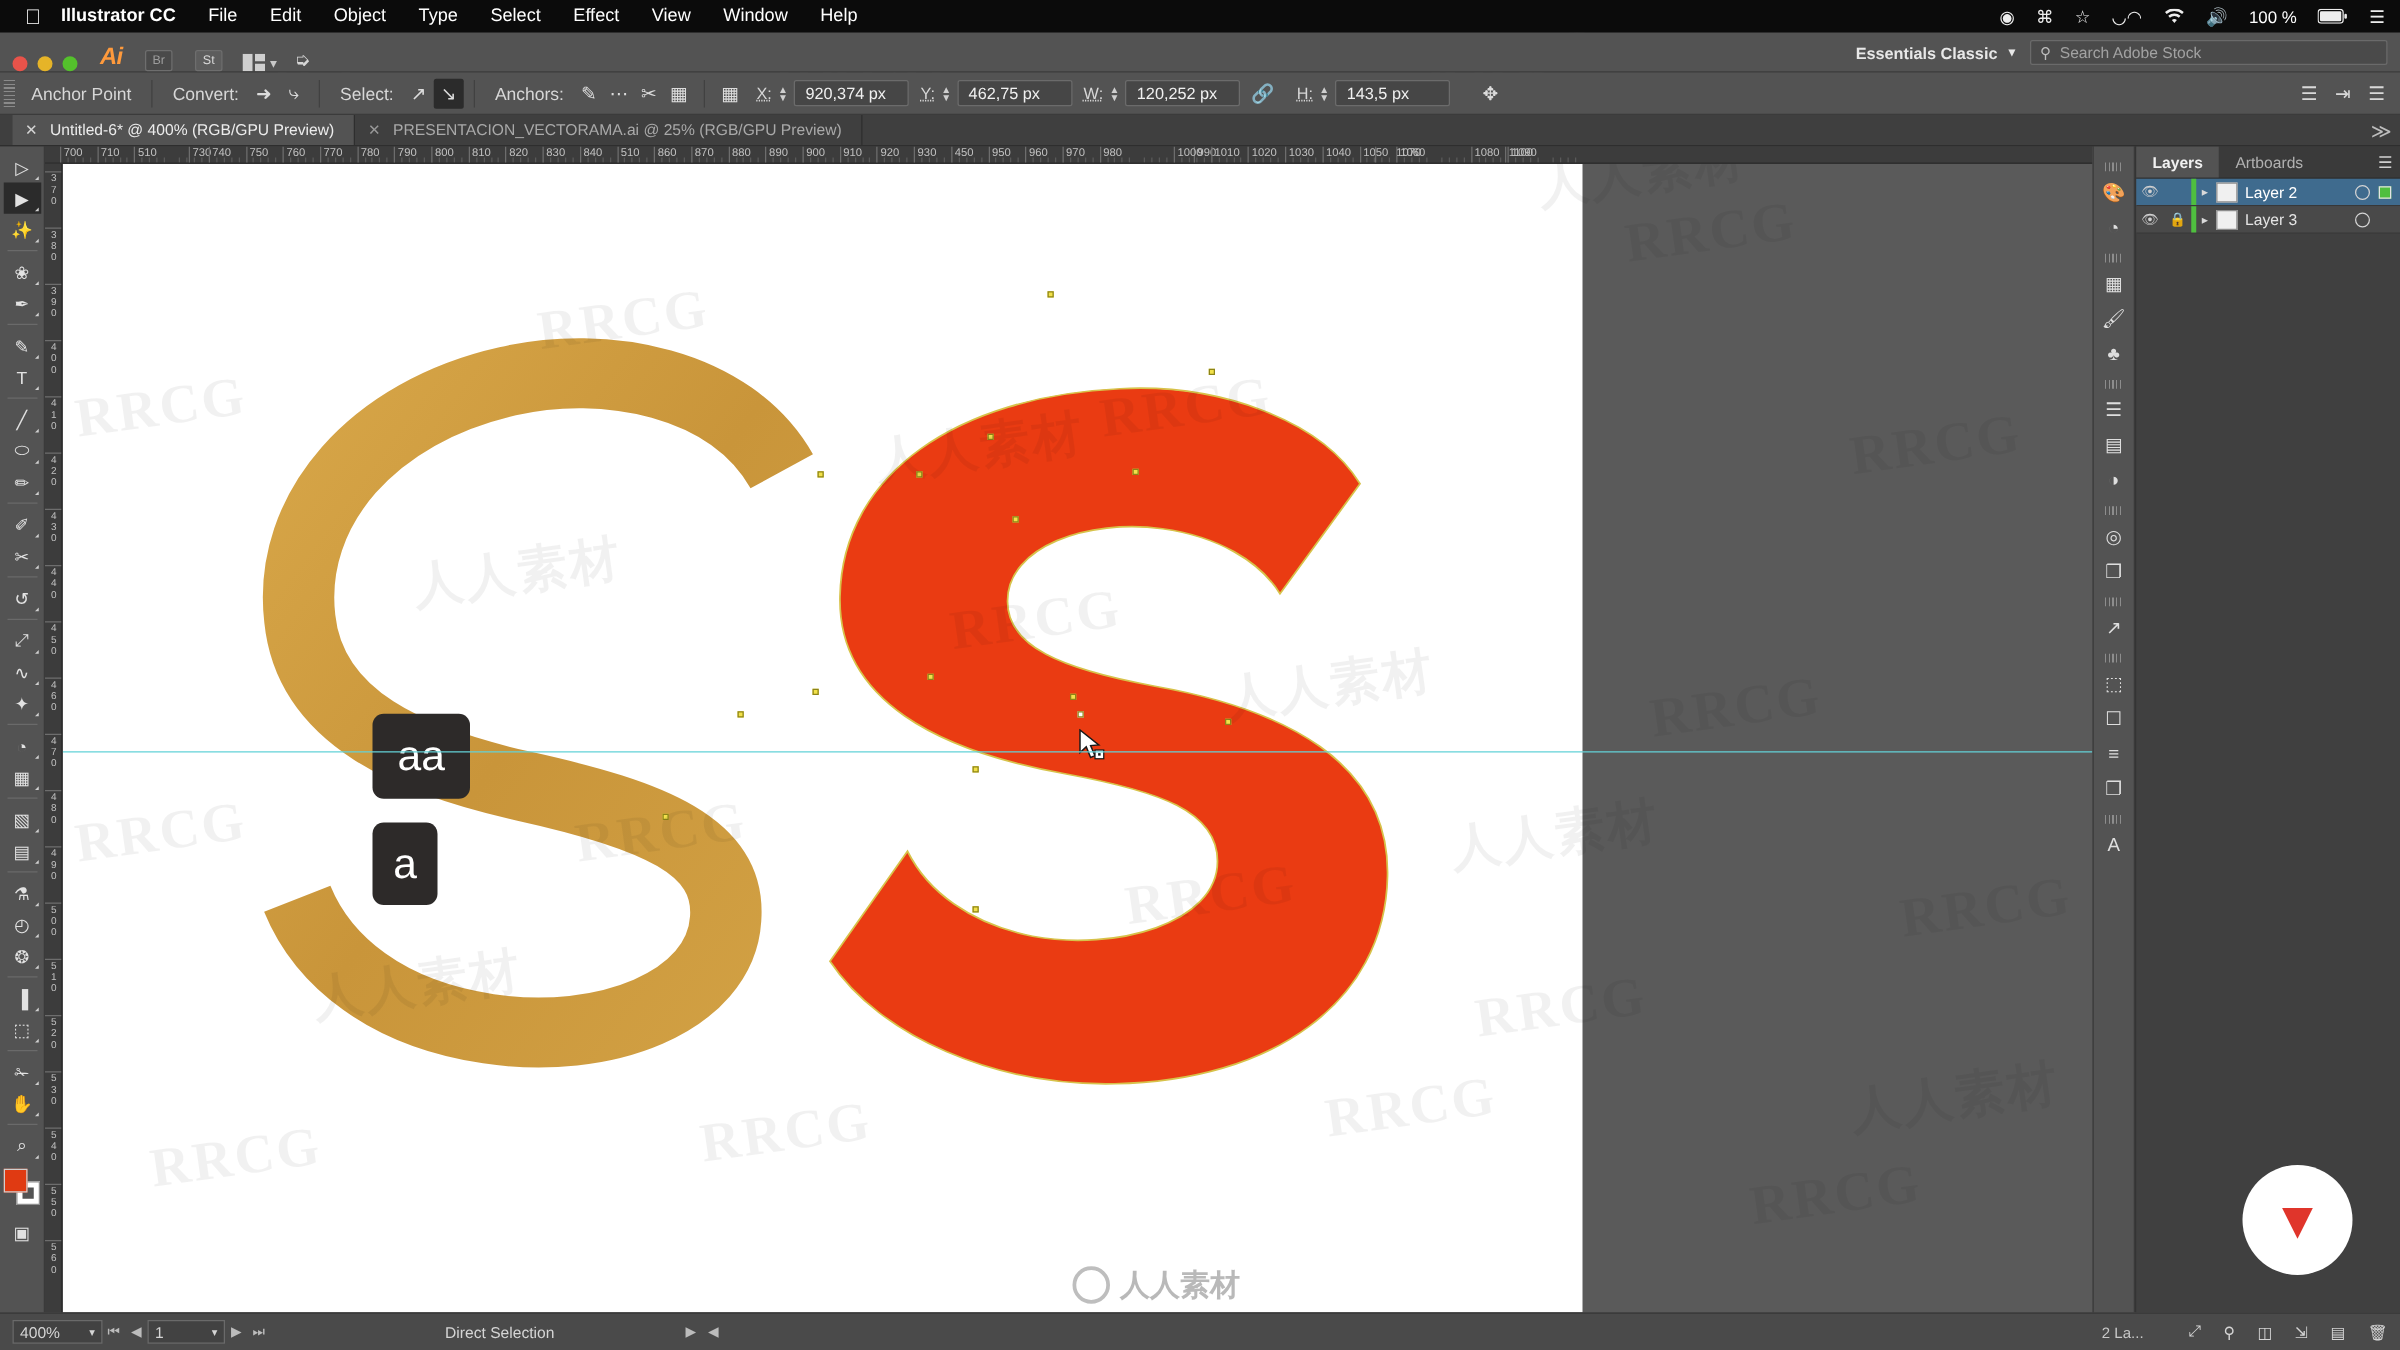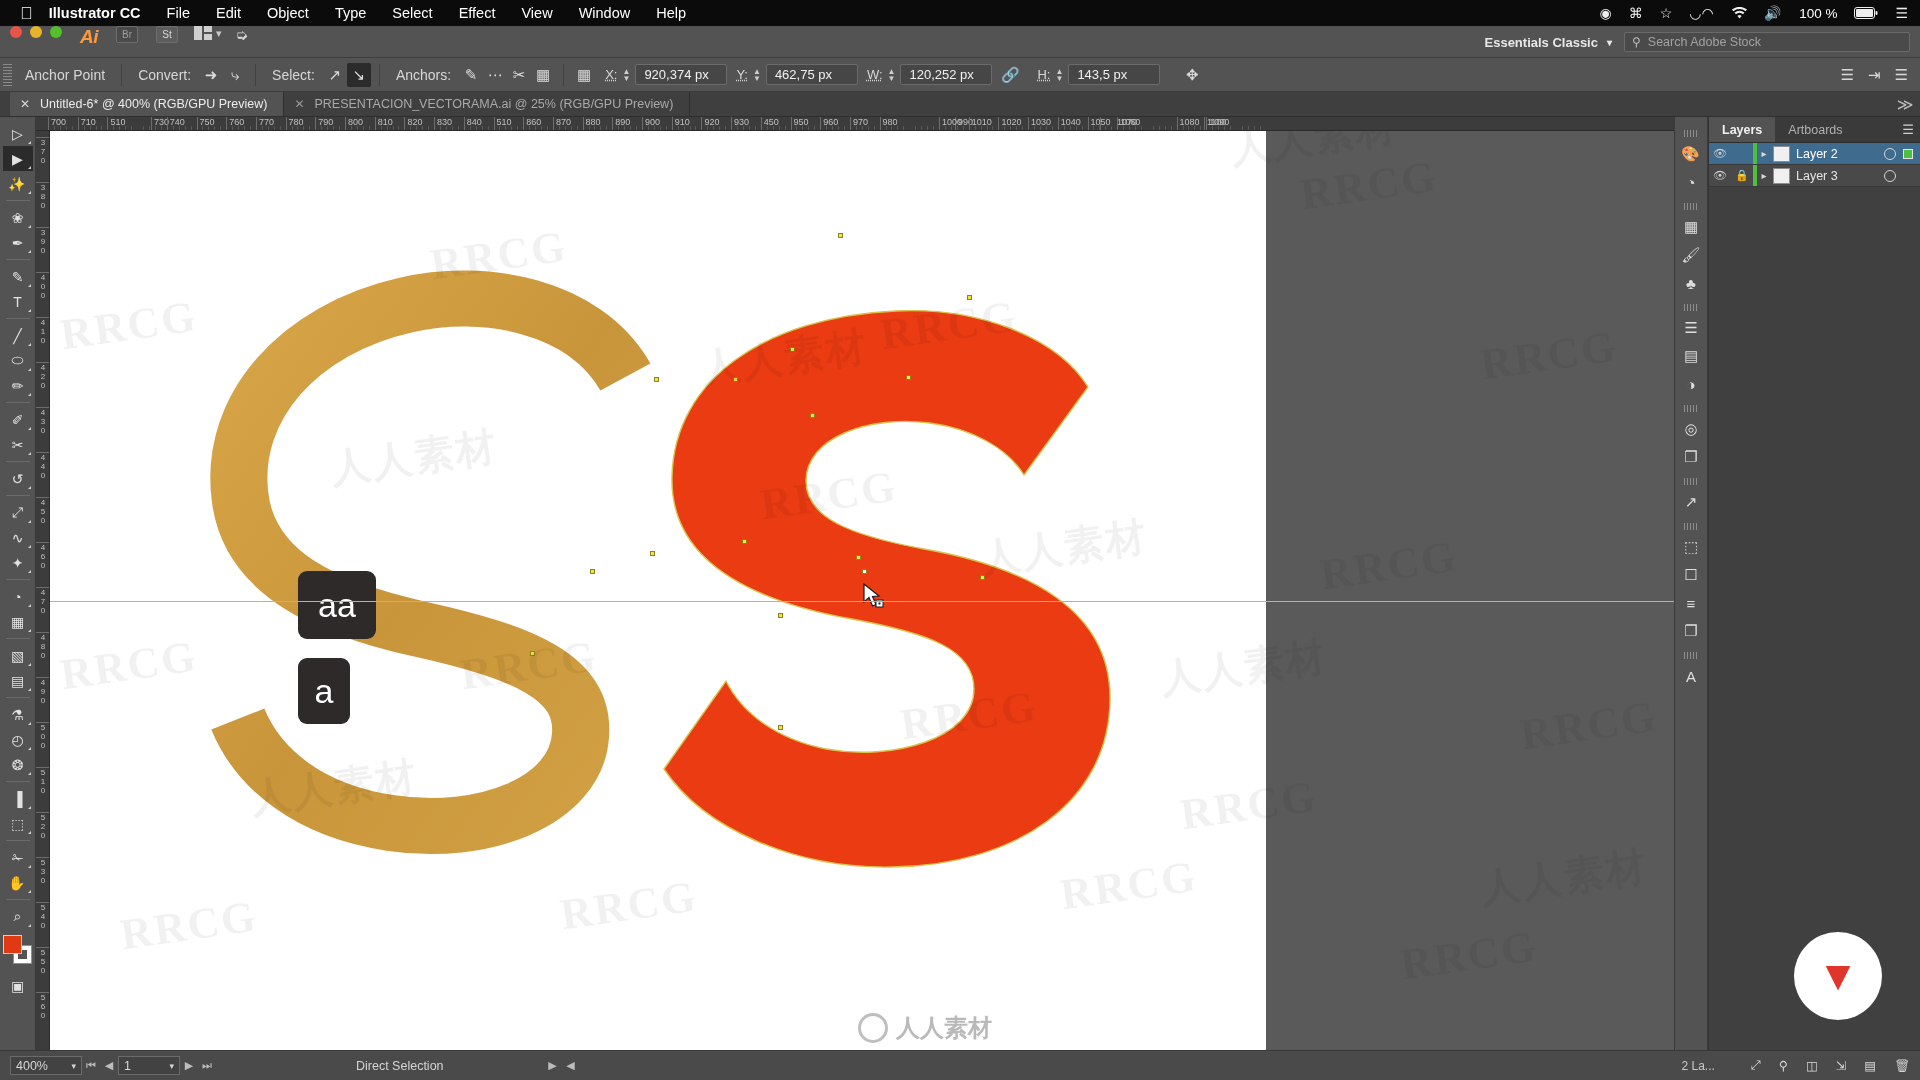--- a/index.html
+++ b/index.html
@@ -15,21 +15,21 @@
   #macbar .appname { font-weight:bold; margin-right:26px; font-size:14.5px; }
   #macbar .mi { margin-right:26px; font-size:14.5px; }
   #macbar .right { position:absolute; right:12px; top:0; height:26px;
                    display:flex; align-items:center; gap:17px; }
   #macbar .right .ic { opacity:.93; font-size:14px; display:flex; align-items:center; }
   #macbar .battpct { font-size:13.5px; }
 
   
   #titlebar { position:absolute; left:0; top:26px; width:1920px; height:32px;
               background:#535353; border-bottom:1px solid #3d3d3d; display:flex;
-              align-items:flex-start; z-index:30; }
+              align-items:flex-end; z-index:30; }
   .traffic { display:flex; gap:8px; margin-left:10px; }
   .tl { width:12px; height:12px; border-radius:50%; }
   .tl.r { background:#e8534a; } .tl.y { background:#e6b428; } .tl.g { background:#54c02c; }
   .ai-logo { margin-left:18px; color:#ff9a3c; font-weight:bold; font-style:italic;
              font-size:19px; letter-spacing:-.5px; }
   .appbadge { margin-left:18px; width:22px; height:17px; border:1px solid #6e6e6e;
               background:#4a4a4a; color:#9d9d9d; font-size:10px; display:flex;
               align-items:center; justify-content:center; border-radius:2px; }
   .appbadge.st { color:#d8d8d8; background:#5d5d5d; }
   .gridicon { margin-left:16px; display:flex; align-items:center; gap:4px; color:#c8c8c8; }

